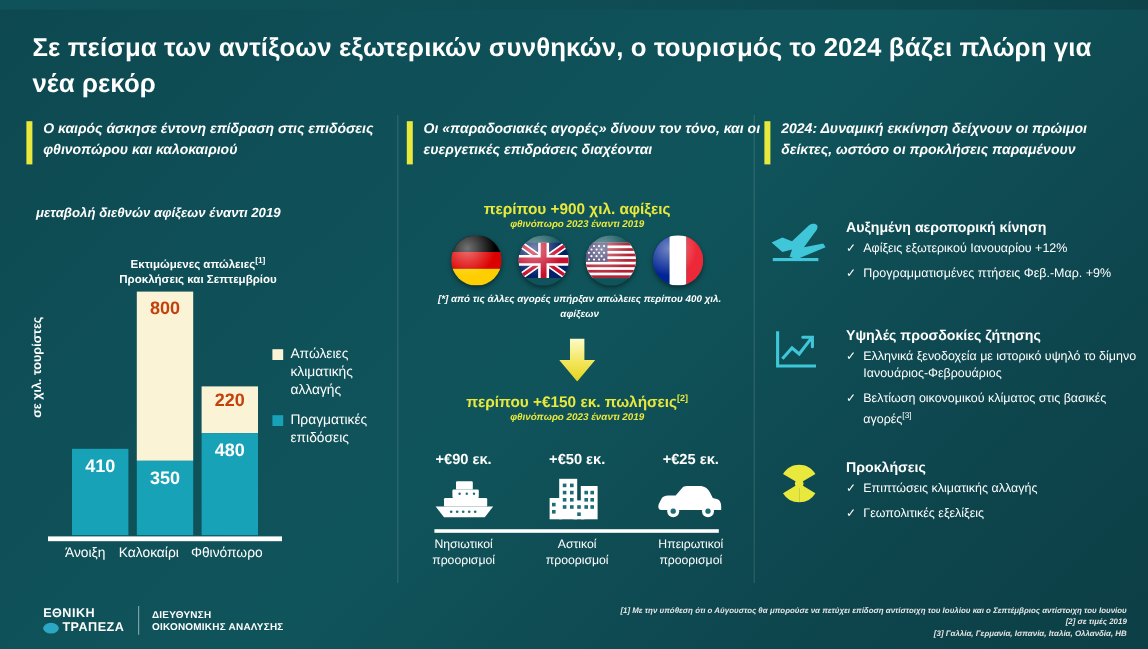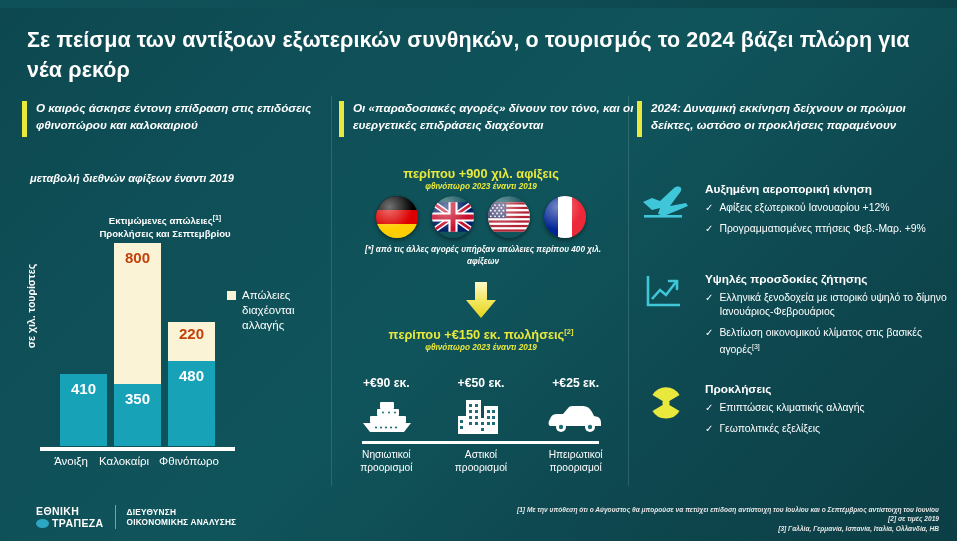--- a/index.html
+++ b/index.html
@@ -311,22 +311,29 @@
 
   <div class="xtick" style="left:37px; width:68px;">Άνοιξη</div>
   <div class="xtick" style="left:88px; width:72px;">Καλοκαίρι</div>
   <div class="xtick" style="left:148px; width:82px;">Φθινόπωρο</div>
 
   <div class="legend">
     <div class="legend-row">
       <span class="legend-sw" style="background:#fbf3d5;"></span>
       <span class="legend-text">
         <span>Απώλειες</span><br>
-        <span>διαχέονται</span><br>
+        <span>κλιματικής</span><br>
         <span>αλλαγής</span>
+      </span>
+    </div>
+    <div class="legend-row">
+      <span class="legend-sw" style="background:#17a2b8;"></span>
+      <span class="legend-text">
+        <span>Πραγματικές</span><br>
+        <span>επιδόσεις</span>
       </span>
     </div>
   </div>
 
   <div class="mid-head" id="mid-head-1">περίπου +900 χιλ. αφίξεις</div>
   <div id="mid-sub-1">φθινόπωρο 2023 έναντι 2019</div>
 
   <div id="flags">
     <div class="flag">
       <svg width="42" height="42" viewBox="0 0 42 42" aria-hidden="true">

